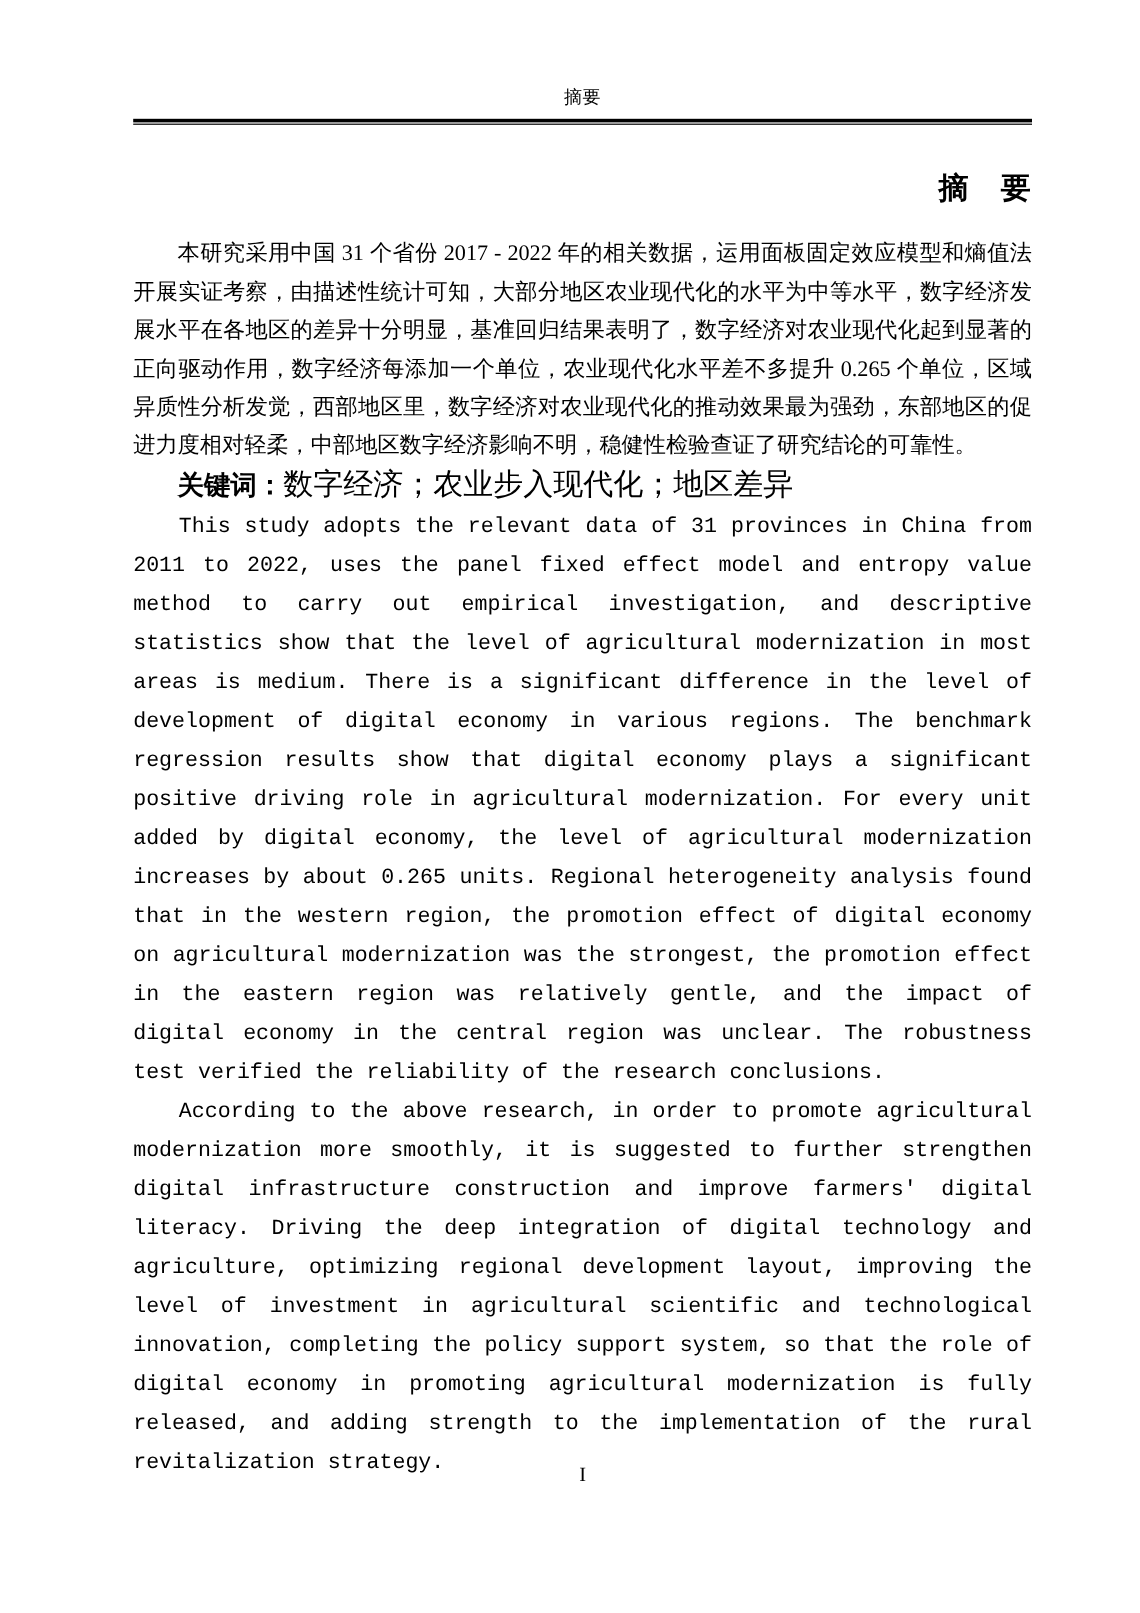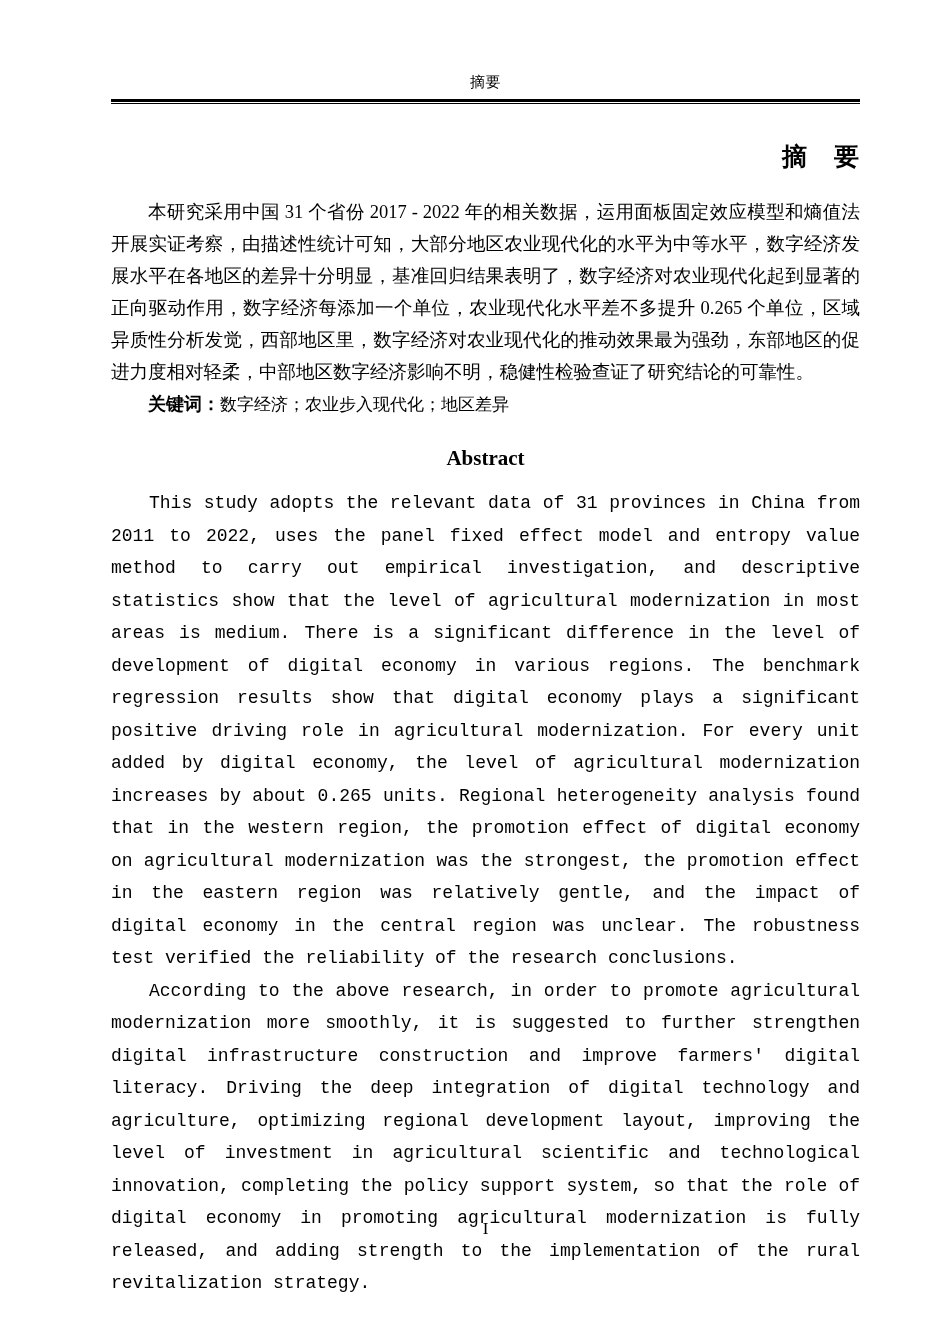--- a/index.html
+++ b/index.html
@@ -93,25 +93,25 @@
     font-family: "Liberation Serif", "DejaVu Serif", serif;
     font-size: 18.5px;
     line-height: 32px;
     margin: 0;
     text-indent: 37px;
     text-align: left;
   }
   .kw-label {
     font-family: Liberation Sans, sans-serif;
     font-weight: bold;
-    font-size: 18px;
+    font-size: 22px;
   }
   .kw-values {
     font-family: Liberation Sans, sans-serif;
-    font-size: 17px;
+    font-size: 25px;
   }
 
   
   .en-title {
     font-family: "Liberation Serif", "DejaVu Serif", serif;
     font-weight: bold;
     font-size: 21px;
     line-height: 30px;
     text-align: center;
     margin: 22px 0 14px 0;
@@ -161,21 +161,20 @@
 
     <h1 class="cn-title">摘　要</h1>
 
     <p class="cn-p">本研究采用中国 31 个省份 2017 - 2022 年的相关数据，运用面板固定效应模型和熵值法开展实证考察，由描述性统计可知，大部分地区农业现代化的水平为中等水平，数字经济发展水平在各地区的差异十分明显，基准回归结果表明了，数字经济对农业现代化起到显著的正向驱动作用，数字经济每添加一个单位，农业现代化水平差不多提升 0.265 个单位，区域异质性分析发觉，西部地区里，数字经济对农业现代化的推动效果最为强劲，东部地区的促进力度相对轻柔，中部地区数字经济影响不明，稳健性检验查证了研究结论的可靠性。</p>
 
 
     <p class="kw-line">
       <span class="kw-label">关键词：</span><span class="kw-values">数字经济；农业步入现代化；地区差异</span>
     </p>
 
-    <h2 class="en-title">Abstract</h2>
 
     <p class="en-p">This study adopts the relevant data of 31 provinces in China from 2011 to 2022, uses the panel fixed effect model and entropy value method to carry out empirical investigation, and descriptive statistics show that the level of agricultural modernization in most areas is medium. There is a significant difference in the level of development of digital economy in various regions. The benchmark regression results show that digital economy plays a significant positive driving role in agricultural modernization. For every unit added by digital economy, the level of agricultural modernization increases by about 0.265 units. Regional heterogeneity analysis found that in the western region, the promotion effect of digital economy on agricultural modernization was the strongest, the promotion effect in the eastern region was relatively gentle, and the impact of digital economy in the central region was unclear. The robustness test verified the reliability of the research conclusions.</p>
 
     <p class="en-p">According to the above research, in order to promote agricultural modernization more smoothly, it is suggested to further strengthen digital infrastructure construction and improve farmers' digital literacy. Driving the deep integration of digital technology and agriculture, optimizing regional development layout, improving the level of investment in agricultural scientific and technological innovation, completing the policy support system, so that the role of digital economy in promoting agricultural modernization is fully released, and adding strength to the implementation of the rural revitalization strategy.</p>
 
   </div>
 
   <div class="page-footer">
     <span class="page-number">I</span>
   </div>

